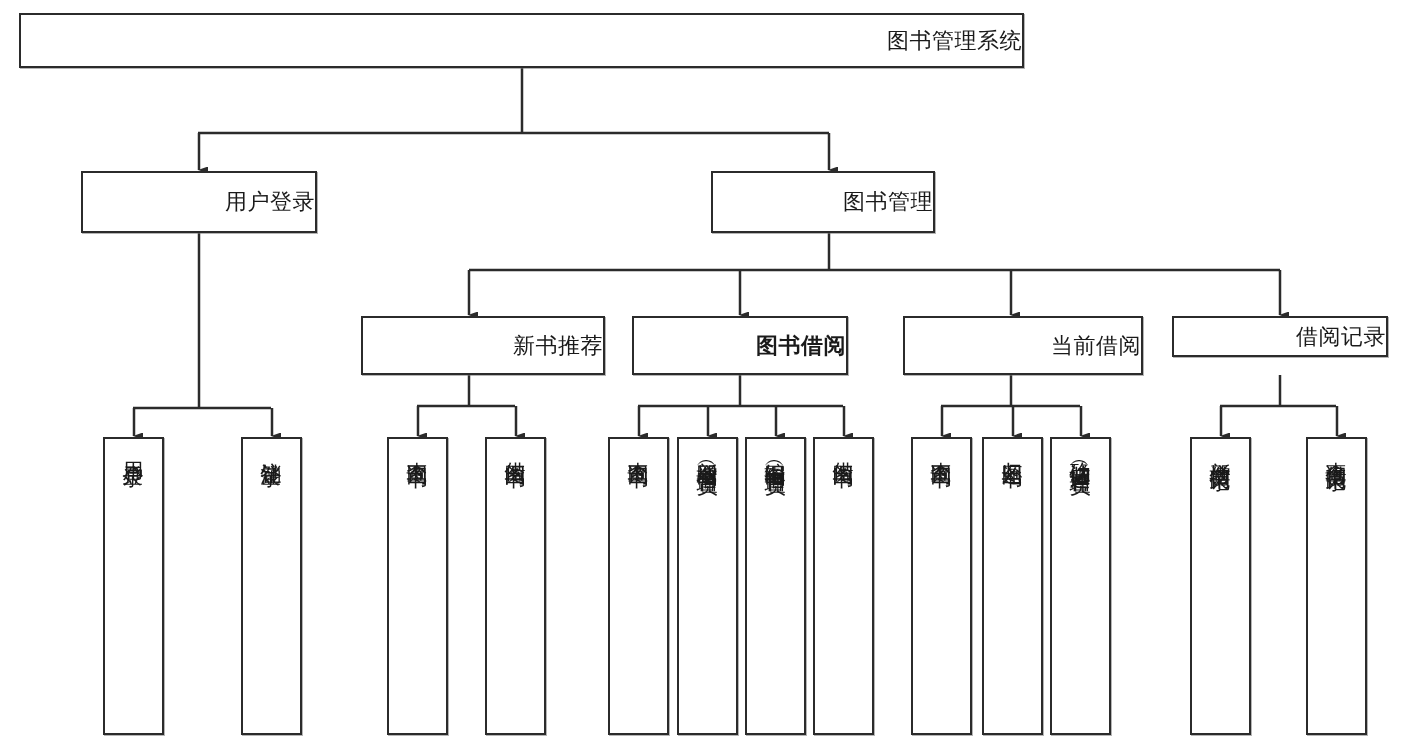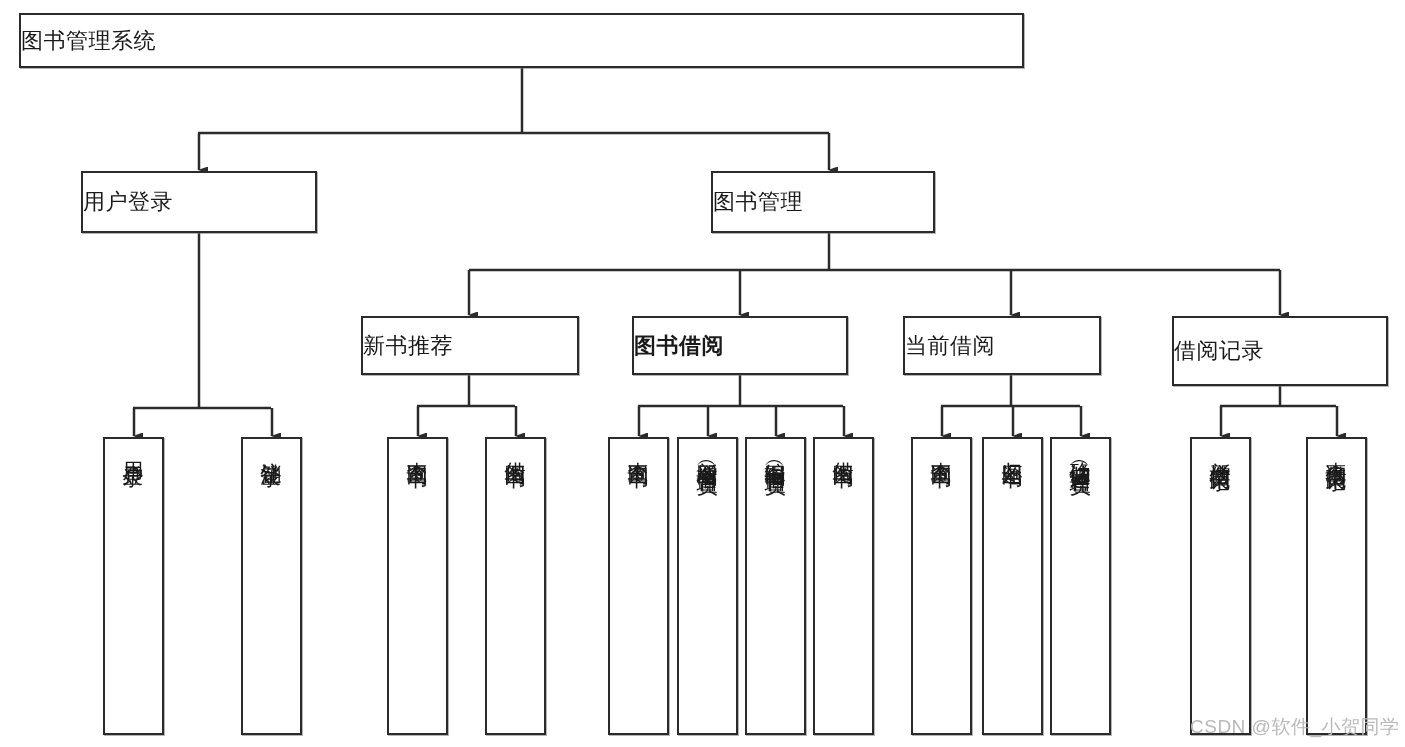--- a/index.html
+++ b/index.html
@@ -28,21 +28,21 @@
     display: block;
   }
   .node-box {
     position: absolute;
     box-sizing: border-box;
     background: #ffffff;
     border: 2px solid #2b2b2b;
     box-shadow: 1px 1px 0 0 rgba(120,120,120,0.55);
     display: flex;
     align-items: center;
-    justify-content: flex-start;
+    justify-content: flex-end;
   }
   .node-label {
     color: #1a1a1a;
     font-size: 21px;
     line-height: 1.15;
     letter-spacing: 0.5px;
     white-space: nowrap;
     text-align: center;
   }
   .node-box.vertical {
@@ -121,30 +121,30 @@
   <div id="nodes-layer">
       <div class="node-box level-0" style="left: 19px; top: 13px; width: 1005px; height: 55px;">
         <span class="node-label">图书管理系统</span>
       </div>
       <div class="node-box level-1" style="left: 81px; top: 171px; width: 236px; height: 62px;">
         <span class="node-label">用户登录</span>
       </div>
       <div class="node-box level-1" style="left: 711px; top: 171px; width: 224px; height: 62px;">
         <span class="node-label">图书管理</span>
       </div>
-      <div class="node-box level-2" style="left: 361px; top: 316px; width: 218px; height: 59px;">
+      <div class="node-box level-2" style="left: 361px; top: 316px; width: 244px; height: 59px;">
         <span class="node-label">新书推荐</span>
       </div>
       <div class="node-box level-2" style="left: 632px; top: 316px; width: 216px; height: 59px; font-weight: bold;">
         <span class="node-label">图书借阅</span>
       </div>
-      <div class="node-box level-2" style="left: 903px; top: 316px; width: 198px; height: 59px;">
+      <div class="node-box level-2" style="left: 903px; top: 316px; width: 240px; height: 59px;">
         <span class="node-label">当前借阅</span>
       </div>
-      <div class="node-box level-2" style="left: 1172px; top: 316px; width: 216px; height: 70px;">
+      <div class="node-box level-2" style="left: 1172px; top: 316px; width: 216px; height: 41px;">
         <span class="node-label">借阅记录</span>
       </div>
       <div class="node-box level-3 vertical" style="left: 103px; top: 437px; width: 61px; height: 298px;">
         <span class="node-label">用户登录</span>
       </div>
       <div class="node-box level-3 vertical" style="left: 241px; top: 437px; width: 61px; height: 298px;">
         <span class="node-label">注销登录</span>
       </div>
       <div class="node-box level-3 vertical" style="left: 387px; top: 437px; width: 61px; height: 298px;">
         <span class="node-label">查询图书</span>
@@ -173,14 +173,13 @@
       <div class="node-box level-3 vertical" style="left: 1050px; top: 437px; width: 61px; height: 298px;">
         <span class="node-label">确认归还（管理员）</span>
       </div>
       <div class="node-box level-3 vertical" style="left: 1190px; top: 437px; width: 61px; height: 298px;">
         <span class="node-label">新增借阅记录</span>
       </div>
       <div class="node-box level-3 vertical" style="left: 1306px; top: 437px; width: 61px; height: 298px;">
         <span class="node-label">查询借阅记录</span>
       </div>
     </div>
-  <div class="watermark" style="left: 1190px; top: 714px; color: rgb(185, 185, 185);">CSDN @软件_小贺同学</div>
 </div>
 
 </body></html>

